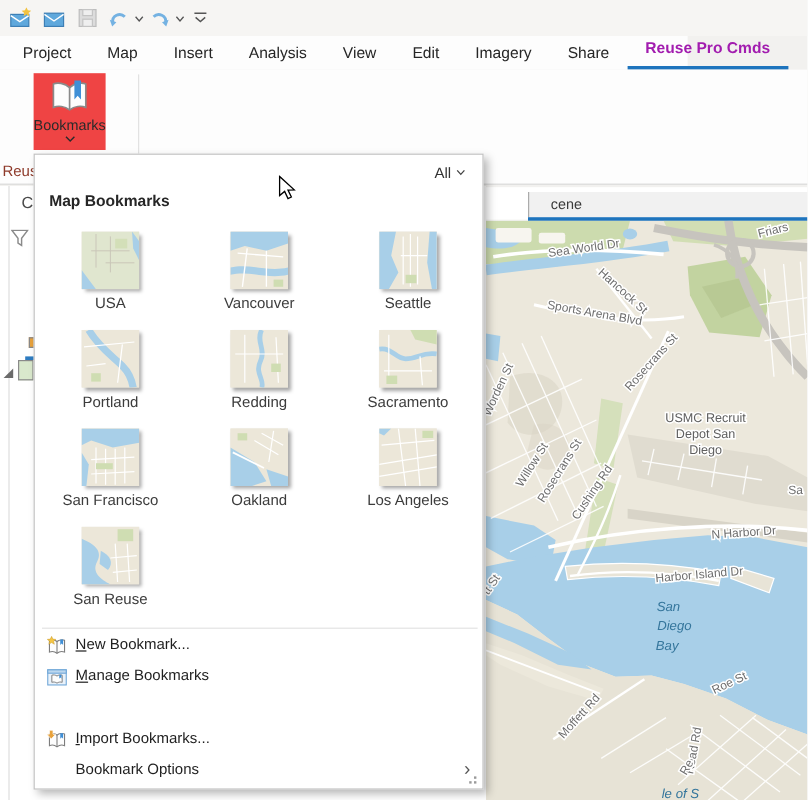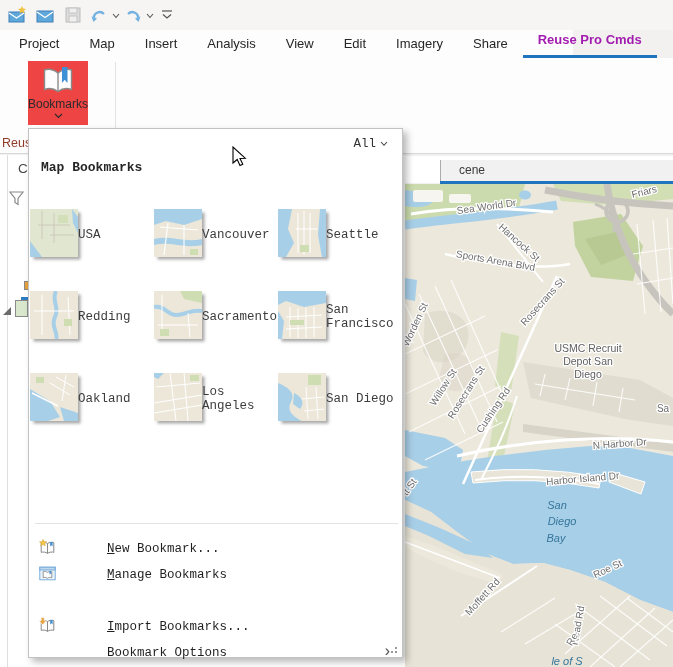--- a/index.html
+++ b/index.html
@@ -31,30 +31,30 @@
   .toc-layer { position:absolute; left:15px; top:145px; width:13px; height:17px; background:#d9e8cc; border:1px solid #8a8a8a; }
 
   
   .viewtab-strip { position:absolute; left:405px; top:156px; width:268px; height:27px; background:#ffffff; }
   .viewtab { position:absolute; left:35px; top:4px; width:255px; height:21px; background:#f1f1f1; border-left:1px solid #ababab; font-size:12px; color:#3a3a3a; padding:3px 0 0 18px; }
   .viewtab-line { position:absolute; left:440px; top:181px; width:233px; height:3px; background:#1e74bd; }
   .map-wrap { position:absolute; left:405px; top:184px; width:268px; height:483px; }
   .map-wrap svg text { font-family:"Liberation Sans", sans-serif; }
 
   
-  .bm-menu { position:absolute; left:28px; top:128px; width:375px; height:530px; background:#ffffff; border:1px solid #c3c3c3; box-shadow:4px 4px 7px rgba(0,0,0,.28);font-family:Liberation Mono, monospace; }
+  .bm-menu { position:absolute; left:28px; top:128px; width:375px; height:530px; background:#ffffff; border:1px solid #c3c3c3; box-shadow:4px 4px 7px rgba(0,0,0,.28); }
   .all-filter { position:absolute; right:14px; top:8px; display:flex; align-items:center; gap:4px; font-size:12.5px; color:#333; }
   .section-title { position:absolute; left:12px; top:31px; font-size:13px; font-weight:bold; color:#262626; }
   .bm-grid { position:absolute; left:1px; top:62px; width:372px; display:grid; grid-template-columns:repeat(3,124px); grid-auto-rows:82px; }
-  .bm-cell { display:flex; flex-direction:row; align-items:center; }
+  .bm-cell { display:flex; flex-direction:column; align-items:center; }
   .thumb { width:48px; height:48px; margin-top:2px; box-shadow:2.5px 2.5px 3px rgba(0,0,0,.35); background:#ece7da; }
   .thumb svg { display:block; }
   .bm-name { margin-top:5px; font-size:12.5px; color:#3c3c3c; }
   .menu-sep { position:absolute; left:6px; top:394px; width:363px; height:1px; background:#e3e3e3; }
-  .action-row { position:absolute; left:0; width:375px; height:26px; display:flex; align-items:flex-end;gap:44px; }
+  .action-row { position:absolute; left:0; width:375px; height:26px; display:flex; align-items:flex-start; }
   .action-row .aicon { margin-left:10px; width:17px; height:17px; }
   .action-row .atext { margin-left:7px; font-size:12.5px; color:#1f1f1f; }
   .accel { text-decoration:underline; }
   .opt-chevron { position:absolute; right:12px; font-size:16px; color:#555; line-height:1; }
   .grip { position:absolute; right:5px; bottom:4px; width:8px; height:8px; }
   .grip i { position:absolute; width:2px; height:2px; background:#9a9a9a; }
   .cursor-arrow { position:absolute; left:232px; top:146px; }
 </style>
 </head>
 <body>
@@ -323,20 +323,35 @@
                 <line x1="26" y1="2" x2="26" y2="46"></line>
                 <line x1="32" y1="4" x2="32" y2="44"></line>
                 <line x1="18" y1="20" x2="40" y2="20"></line>
               </g>
           <rect x="22" y="36" width="9" height="7" fill="#cfddb2"></rect>
         </svg>
           </span>
         <span class="bm-name">Seattle</span>
       </div>
 
+      <div class="bm-cell">
+        <span class="thumb">
+            <svg width="48" height="48">
+          <rect width="48" height="48" fill="#ece7d9"></rect>
+          <path d="M6 0 C14 14 26 22 34 30 C40 36 42 42 43 48" fill="none" stroke="#a8cfe8" stroke-width="6"></path>
+          <g stroke="#fff" stroke-width="1">
+                <line x1="2" y1="14" x2="44" y2="10"></line>
+                <line x1="4" y1="30" x2="20" y2="28"></line>
+                <line x1="34" y1="12" x2="30" y2="44"></line>
+              </g>
+          <rect x="8" y="36" width="8" height="7" fill="#cfddb2"></rect>
+        </svg>
+          </span>
+        <span class="bm-name">Portland</span>
+      </div>
 
       <div class="bm-cell">
         <span class="thumb">
             <svg width="48" height="48">
           <rect width="48" height="48" fill="#ece7d9"></rect>
           <path d="M26 0 C21 10 30 16 25 26 C20 36 29 42 26 48" fill="none" stroke="#a8cfe8" stroke-width="4"></path>
           <g stroke="#fff" stroke-width="1">
                 <line x1="4" y1="20" x2="44" y2="20"></line>
                 <line x1="12" y1="4" x2="12" y2="44"></line>
                 <line x1="38" y1="6" x2="40" y2="44"></line>
@@ -428,21 +443,21 @@
           <path d="M16 20 C24 24 27 30 22 36 L15 31 Z" fill="#a8cfe8"></path>
           <rect x="30" y="2" width="13" height="10" fill="#cfddb2"></rect>
           <g stroke="#fff" stroke-width="1">
                 <line x1="28" y1="14" x2="30" y2="46"></line>
                 <line x1="38" y1="14" x2="40" y2="46"></line>
                 <line x1="24" y1="26" x2="46" y2="24"></line>
                 <line x1="26" y1="38" x2="46" y2="36"></line>
               </g>
         </svg>
           </span>
-        <span class="bm-name">San Diego</span>
+        <span class="bm-name">San Reuse</span>
       </div>
     </div>
 
     <div class="menu-sep"></div>
 
     <div class="action-row" style="top:401px">
       <svg class="aicon" viewBox="0 0 17 17">
         <path d="M8.5 4.6 C6.8 3.2 3.8 2.9 2.2 3.6 L2.2 13.4 C3.9 12.7 6.8 13 8.5 14.4 C10.2 13 13.1 12.7 14.8 13.4 L14.8 3.6 C13.2 2.9 10.2 3.2 8.5 4.6 Z" fill="#fdfdfd" stroke="#7d7d7d" stroke-width=".9"></path>
         <line x1="8.5" y1="4.6" x2="8.5" y2="14.4" stroke="#7d7d7d" stroke-width=".9"></line>
         <path d="M11.2 3 h2.4 v4.6 l-1.2-1.3 -1.2 1.3 Z" fill="#3f8fd6"></path>

